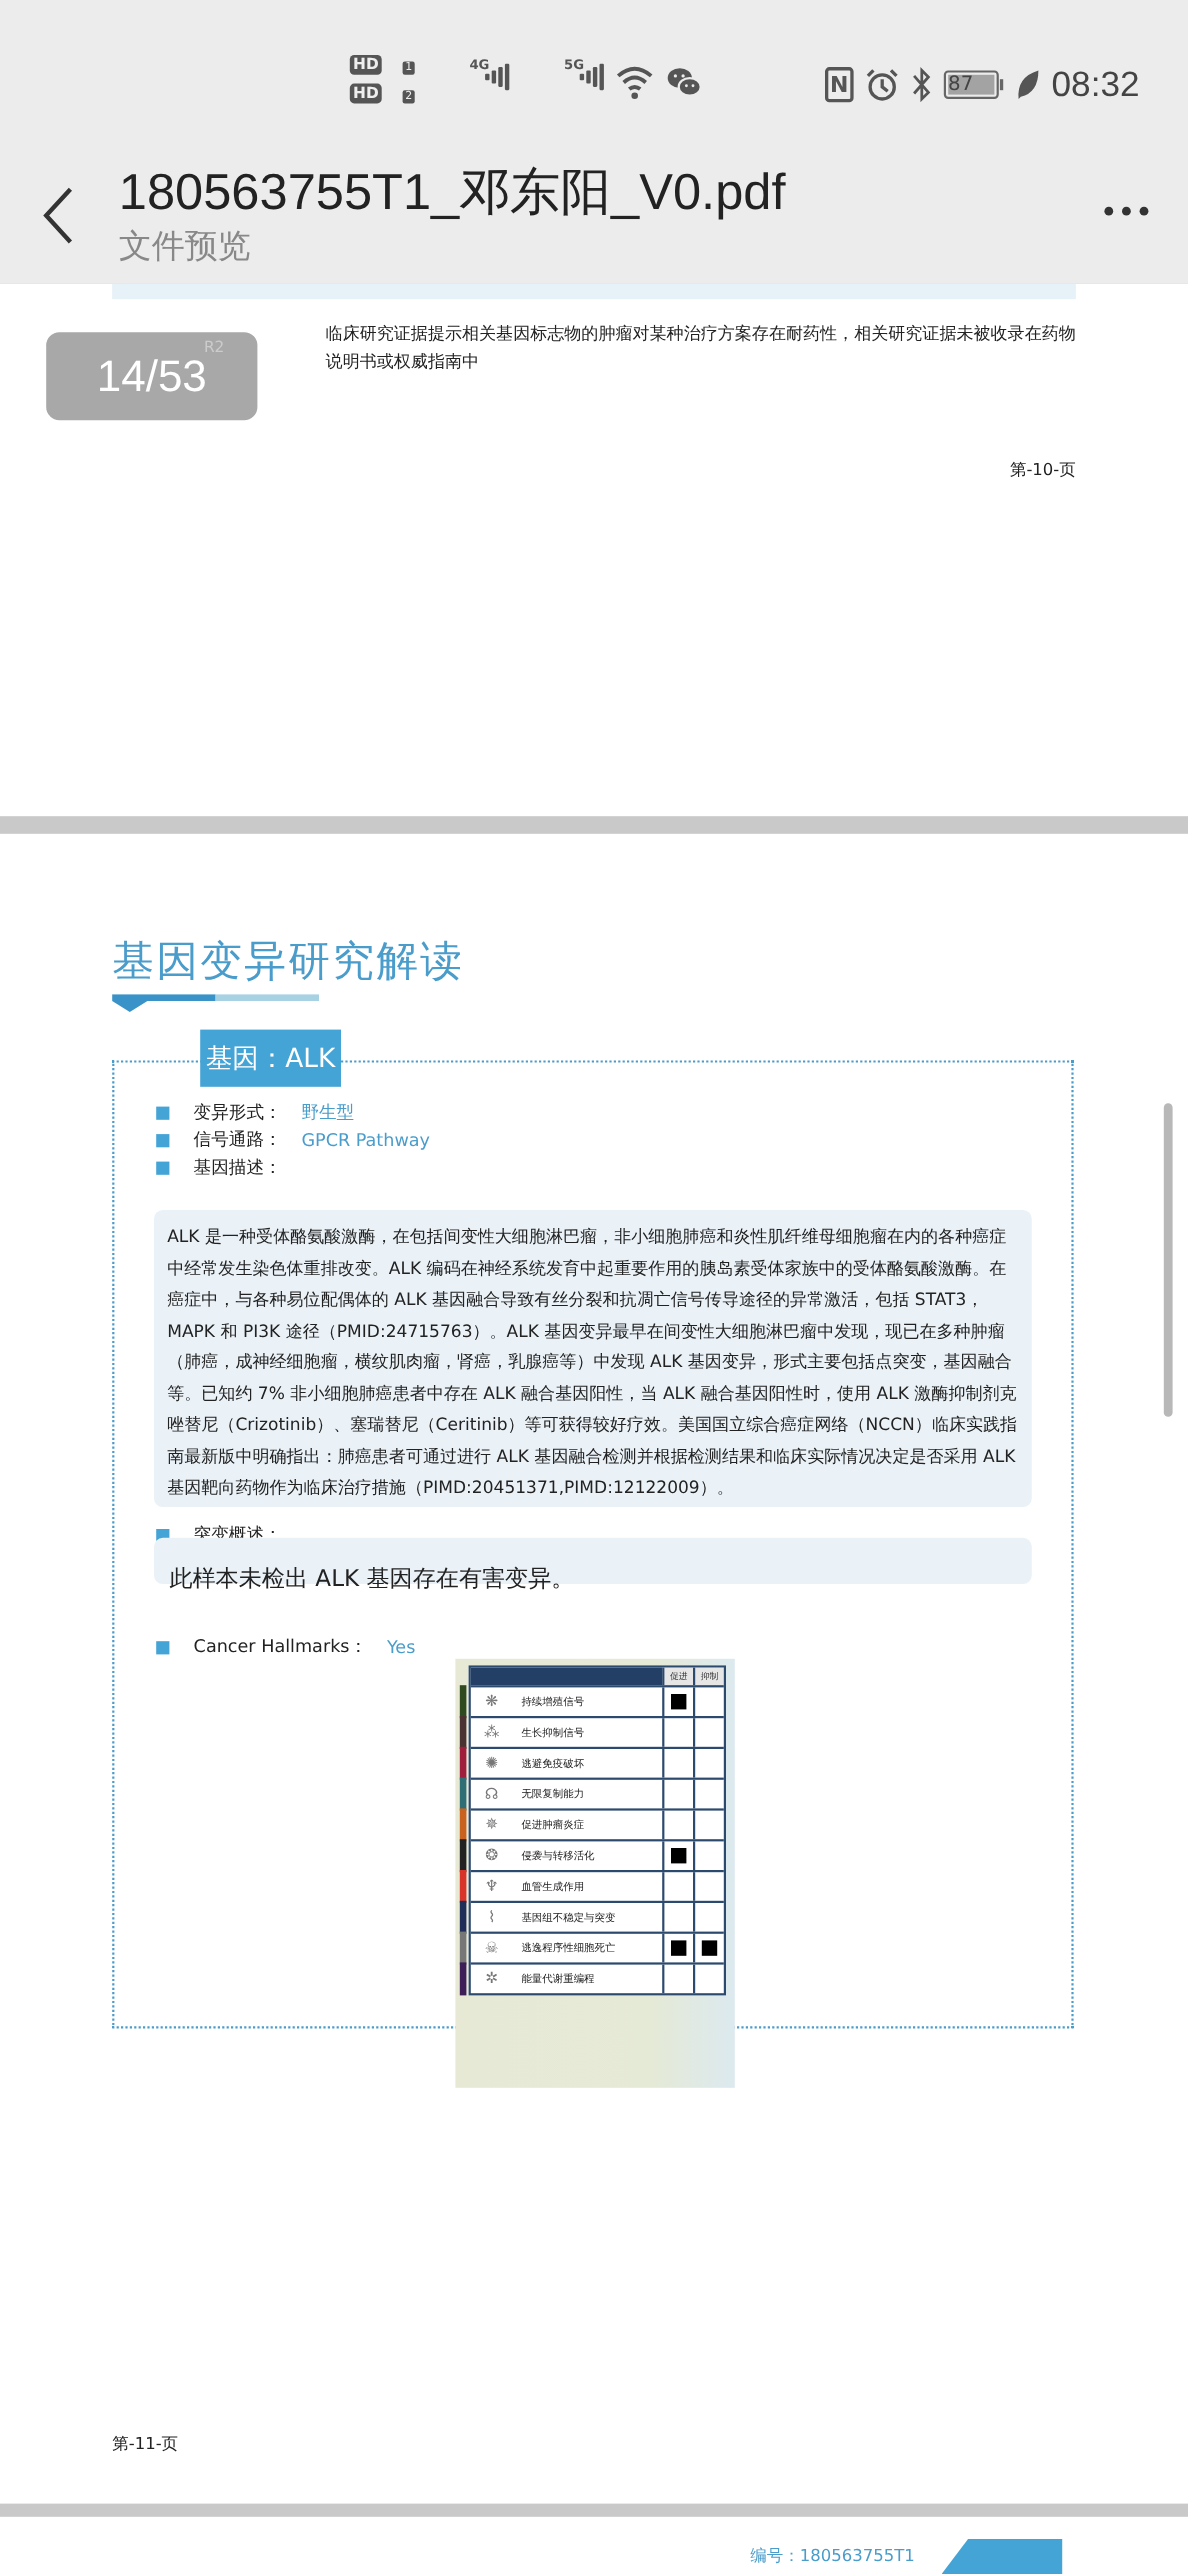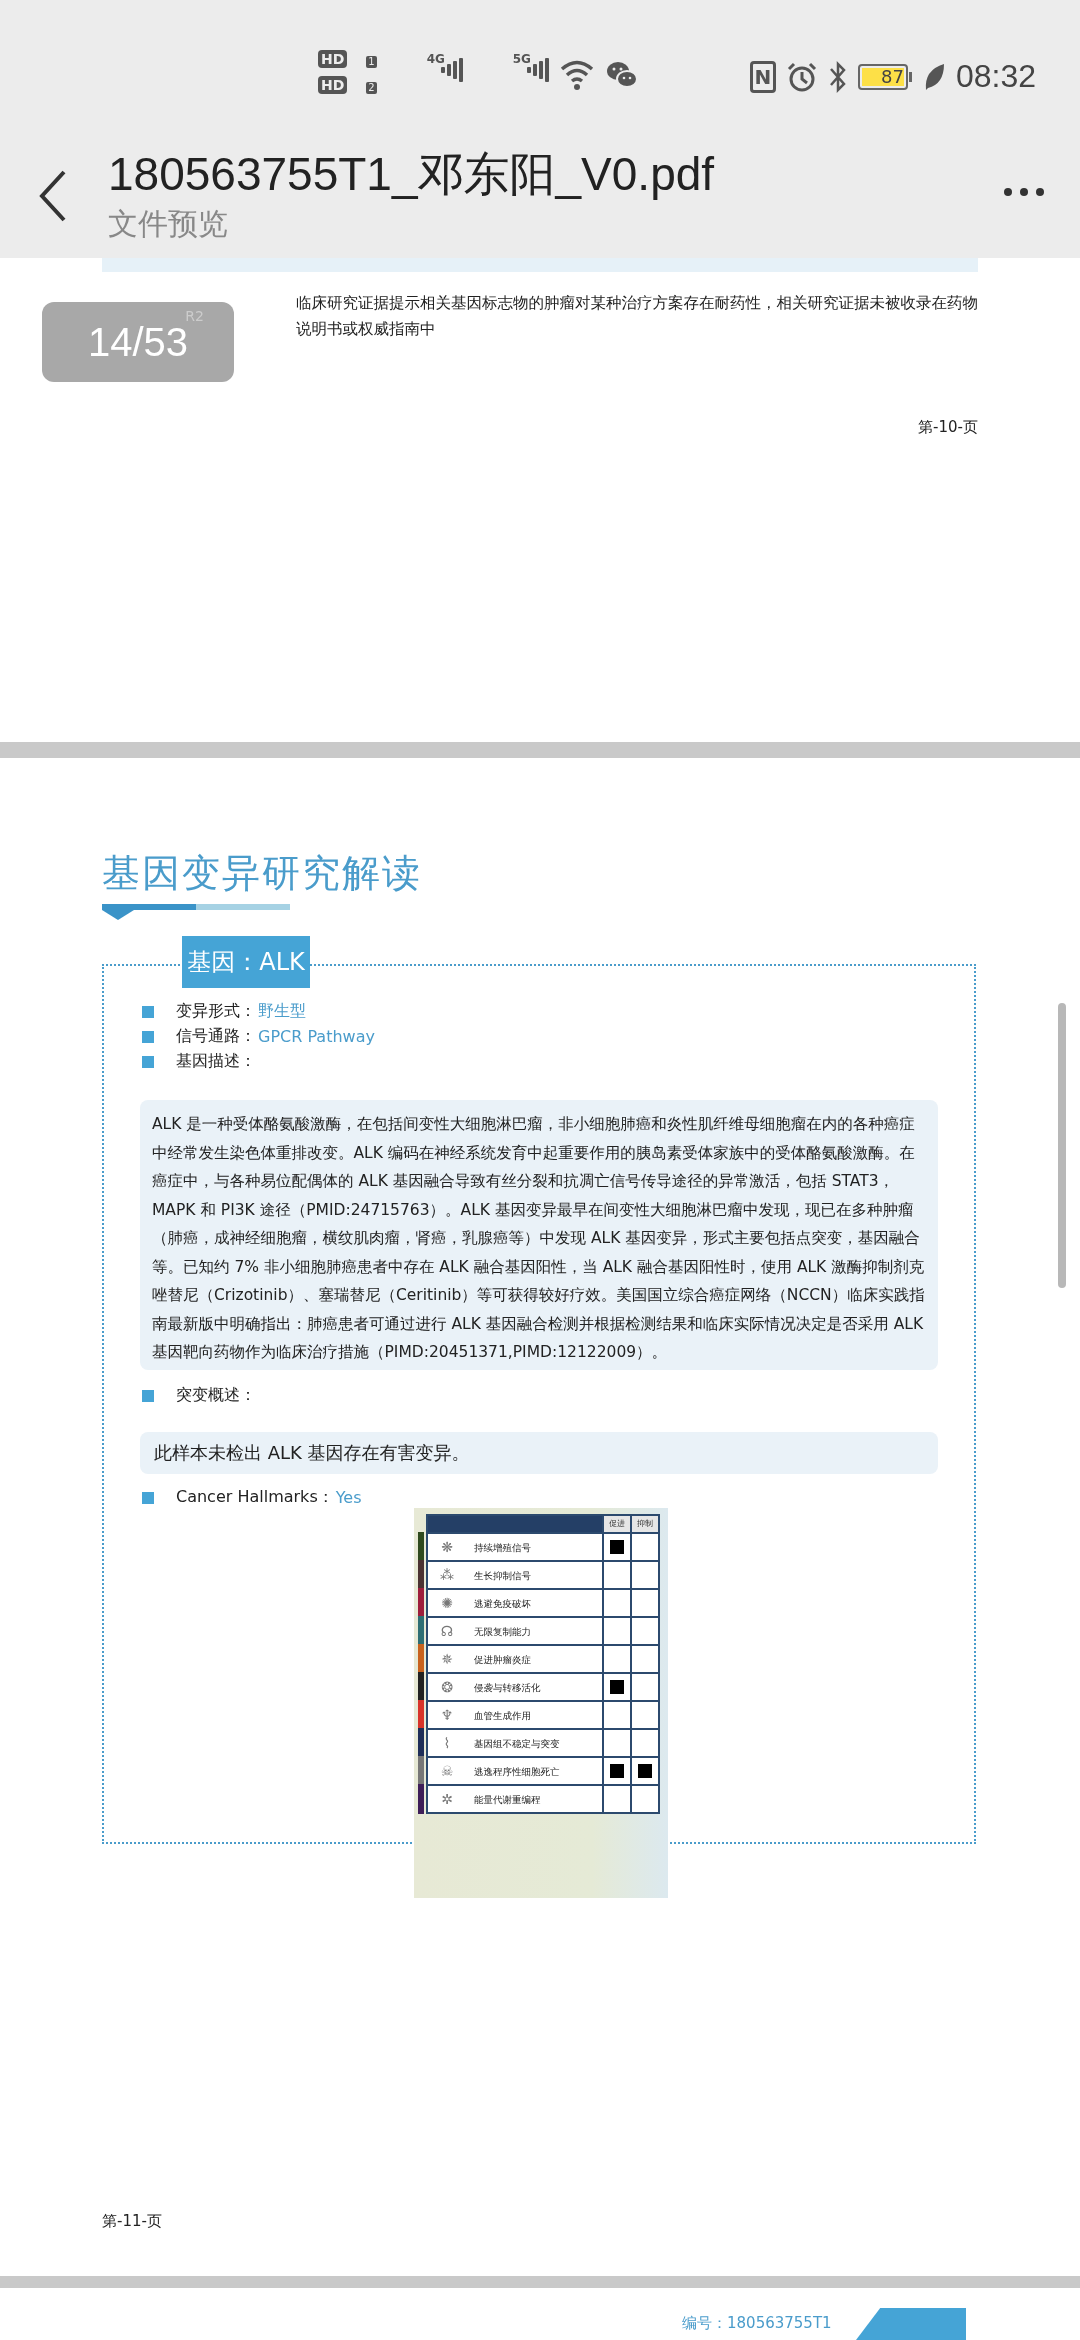--- a/index.html
+++ b/index.html
@@ -16,21 +16,21 @@
   .sig { display: flex; align-items: center; gap: 2px; height: 32px; margin-top: 4px; position: relative; padding-top: 0; margin-left: 40px; }
   .sig .lbl { position: absolute; left: 0; top: -2px; font-size: 12px; font-weight: bold; color: #555; }
   .sig .bar { width: 4px; background: #555; border-radius: 1px; }
   .wifi { width: 36px; height: 36px; margin-top: 6px; }
   .wechat { width: 34px; height: 34px; margin-top: 8px; }
 
   .sb-right { position: absolute; right: 44px; top: 58px; display: flex; align-items: center; gap: 10px; color: #444; }
   .nfc { width: 26px; height: 32px; border: 3px solid #555; border-radius: 4px; display: flex; align-items: center; justify-content: center; font-weight: bold; font-size: 20px; color: #555; line-height: 1; }
   .batt { display: flex; align-items: center; }
   .batt .body { width: 50px; height: 26px; border: 2px solid #666; border-radius: 4px; padding: 2px; }
-  .batt .fill { width: 100%; height: 100%; background: #fde047; font-size: 18px; color: #444; text-align: right; line-height: 18px; }
+  .batt .fill { width: 100%; height: 100%; background: #a3a3a3; font-size: 18px; color: #444; text-align: left; line-height: 18px; }
   .batt .tip { width: 3px; height: 10px; background: #666; margin-left: 1px; }
   .time { font-size: 32px; color: #444; font-family: "Liberation Sans", sans-serif; }
 
   
   .appbar { position: absolute; left: 0; top: 130px; width: 1080px; height: 128px; background: #ececec; }
   .back { position: absolute; left: 34px; top: 38px; width: 40px; height: 56px; }
   .title { position: absolute; left: 108px; top: 14px; font-size: 46px; color: #222; font-family: "Liberation Sans", sans-serif; white-space: nowrap; }
   .subtitle { position: absolute; left: 108px; top: 74px; font-size: 30px; color: #888; }
   .more { position: absolute; right: 36px; top: 58px; display: flex; gap: 8px; }
   .more span { width: 8px; height: 8px; border-radius: 50%; background: #333; display: block; }
@@ -56,24 +56,24 @@
   .underline { position: absolute; left: 102px; top: 146px; }
   .ul-dark { position: absolute; left: 0; top: 0; width: 94px; height: 6px; background: #3a93c8; }
   .ul-light { position: absolute; left: 94px; top: 0; width: 94px; height: 6px; background: #a6d2e4; }
   .ul-tri { position: absolute; left: 0; top: 6px; width: 0; height: 0; border-left: 16px solid transparent; border-right: 16px solid transparent; border-top: 10px solid #3a93c8; }
 
   .genebox { position: absolute; left: 102px; top: 206px; width: 874px; height: 880px; border: 2px dotted #4a9ccb; }
   .genetag { position: absolute; left: 182px; top: 178px; width: 128px; height: 52px; background: #45a4d6; color: #fff; font-size: 24px; text-align: center; line-height: 52px; }
 
   .bullet-row { position: absolute; left: 142px; display: flex; align-items: center; font-size: 16px; color: #222; }
   .bullet-sq { width: 12px; height: 12px; background: #45a4d6; margin-right: 22px; }
-  .bullet-val { color: #4a9ccb; margin-left: 2px; }
+  .bullet-val { color: #4a9ccb; margin-left: 18px; }
 
   .descbox { position: absolute; left: 140px; top: 342px; width: 798px; height: 270px; background: #eaf2f8; border-radius: 8px; padding: 10px 12px; font-size: 15.5px; line-height: 28.5px; color: #222; }
-  .mutbox { position: absolute; left: 140px; top: 674px; width: 798px; height: 42px; background: #eaf2f8; border-radius: 8px; padding: 0 14px; font-size: 18px; line-height: 42px; color: #222; }
+  .mutbox { position: absolute; left: 140px; top: 640px; width: 798px; height: 42px; background: #eaf2f8; border-radius: 8px; padding: 16px 14px; font-size: 21px; line-height: 42px; color: #222; }
 
   
   .hm-wrap { position: absolute; left: 414px; top: 750px; width: 254px; height: 390px; background: linear-gradient(90deg, #e7e9d5 0%, #e5ead6 70%, #dce9ef 100%); }
   .hm-table { position: absolute; left: 12px; top: 6px; width: 234px; border: 2px solid #2c4a6e; background: #fff; }
   .hm-head { display: flex; height: 16px; background: #243f66; }
   .hm-head .hn { flex: 1; }
   .hm-head .hc { width: 28px; background: #e6e6e6; color: #333; font-size: 8px; text-align: center; line-height: 16px; border-left: 2px solid #2c4a6e; }
   .hm-row { display: flex; height: 28px; border-top: 2px solid #2c4a6e; position: relative; }
   .hm-row .strip { position: absolute; left: -10px; top: -2px; width: 6px; height: 30px; }
   .hm-row .ico { width: 38px; display: flex; align-items: center; justify-content: center; color: #777; font-size: 14px; }

